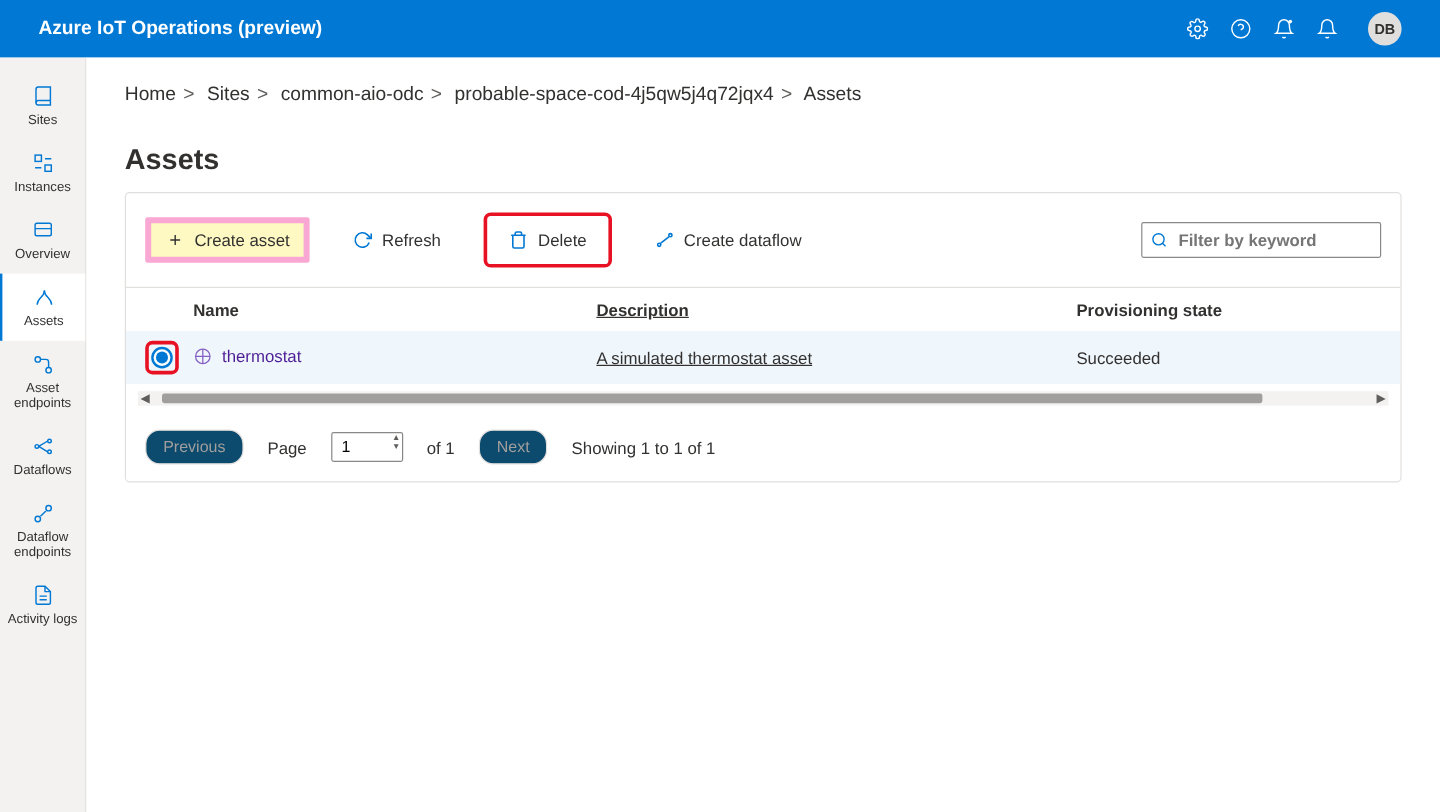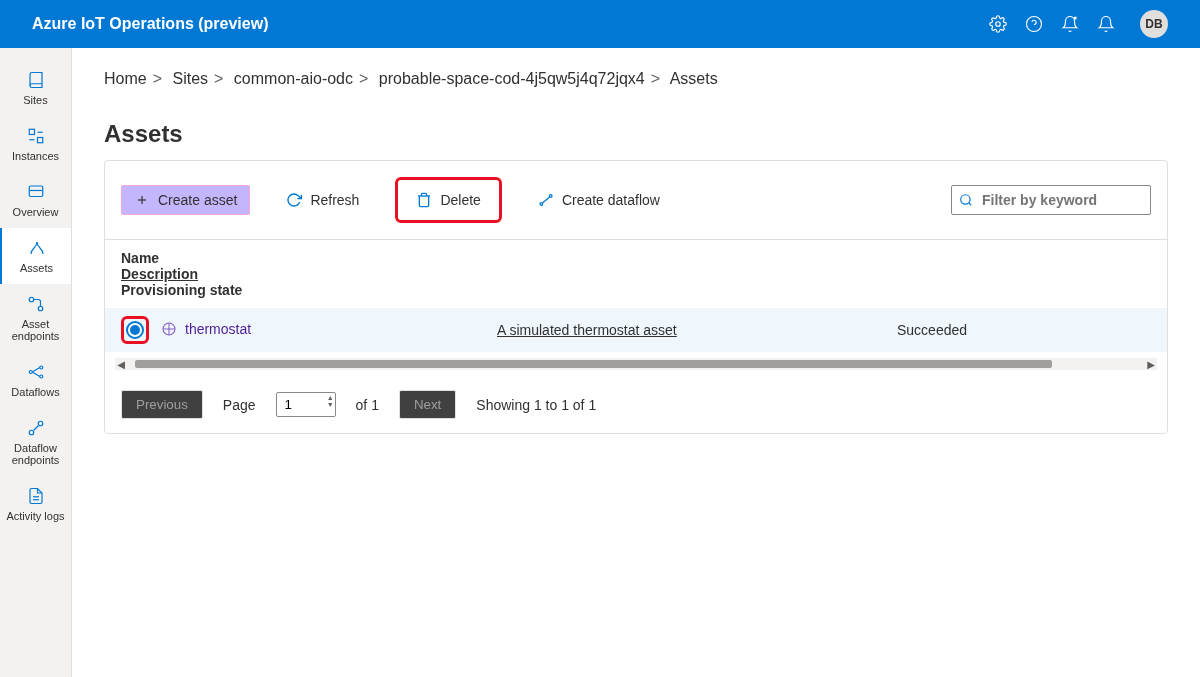--- a/index.html
+++ b/index.html
@@ -23,46 +23,46 @@
 .breadcrumb .sep { margin: 0 6px; color: #605e5c; }
 
 .page-title { font-size: 24px; font-weight: 600; margin-bottom: 12px; }
 .page-desc { font-size: 14px; color: #323130; margin-bottom: 26px; line-height: 1.5; }
 .learn-more { color: #0078d4; text-decoration: none; cursor: pointer; }
 .ext-icon { font-size: 11px; margin-left: 2px; }
 
 .panel { border: 1px solid #e1dfdd; border-radius: 4px; background: #fff; }
 .toolbar { display: flex; align-items: center; padding: 16px; gap: 24px; }
 .btn { display: inline-flex; align-items: center; gap: 8px; padding: 6px 12px; font-size: 14px; border: none; background: transparent; cursor: pointer; color: #323130; border-radius: 2px; }
-.btn-outlined { border: 1px solid #f9a8d4; background: #c4b5fd; }
+.btn-outlined { border: 5px solid #f9a8d4; background: #fef9c3; }
 .btn-icon { width: 16px; height: 16px; display: flex; align-items: center; justify-content: center; }
 .highlight-red { border: 3px solid #e81123; border-radius: 6px; padding: 6px; }
 .highlight-red-sm { border: 3px solid #e81123; border-radius: 6px; padding: 2px; display: inline-flex; }
 .toolbar-spacer { flex: 1; }
 .filter-input { position: relative; }
 .filter-input input { border: 1px solid #8a8886; border-radius: 2px; padding: 6px 10px 6px 30px; font-size: 14px; width: 200px; font-weight: bold; }
 .filter-input .search-icon { position: absolute; left: 8px; top: 50%; transform: translateY(-50%); }
 
-.table-header { display: flex; padding: 10px 16px; border-top: 1px solid #e1dfdd; font-weight: 600; font-size: 14px; flex-direction: column; }
+.table-header { display: flex; padding: 10px 16px; border-top: 1px solid #e1dfdd; font-weight: 600; font-size: 14px; }
 .col-radio { width: 40px; }
 .col-name { width: 336px; }
 .col-desc { width: 400px; text-decoration: underline; }
 .col-state { flex: 1; }
 
 .table-row { display: flex; align-items: center; padding: 8px 16px; background: #eff6fc; }
 .radio-sel { width: 18px; height: 18px; border-radius: 50%; border: 2px solid #0078d4; display: flex; align-items: center; justify-content: center; background: #fff; }
 .radio-sel::after { content: ''; width: 10px; height: 10px; border-radius: 50%; background: #0078d4; }
 .asset-link { color: #4c1d95; cursor: pointer; display: inline-flex; align-items: center; gap: 8px; }
 
 .scroll-track { height: 12px; background: #f3f2f1; margin: 6px 10px; position: relative; display: flex; align-items: center; }
 .scroll-arrow { width: 12px; text-align: center; color: #605e5c; font-size: 10px; }
 .scroll-thumb { flex: 1; height: 8px; background: #a19f9d; border-radius: 2px; margin: 0 8px; max-width: 88%; }
 
 .pager { display: flex; align-items: center; padding: 14px 16px; gap: 20px; font-size: 14px; }
-.pager-btn { padding: 6px 14px; border: 1px solid #e1dfdd; background: #404040; color: #a19f9d; border-radius: 2px; cursor: default; text-align: center; }
+.pager-btn { padding: 6px 14px; border: 1px solid #e1dfdd; background: #0c4a6e; color: #a19f9d; border-radius: 12px; cursor: default; text-align: center; }
 .page-input { width: 60px; padding: 4px 8px; border: 1px solid #8a8886; border-radius: 2px; }
 .spinner-wrap { position: relative; display: inline-block; }
 .spinner-btns { position: absolute; right: 2px; top: 2px; display: flex; flex-direction: column; font-size: 7px; color: #605e5c; }
 
 svg { display: block; }
 </style>
 </head>
 <body>
 
 <div class="header">

